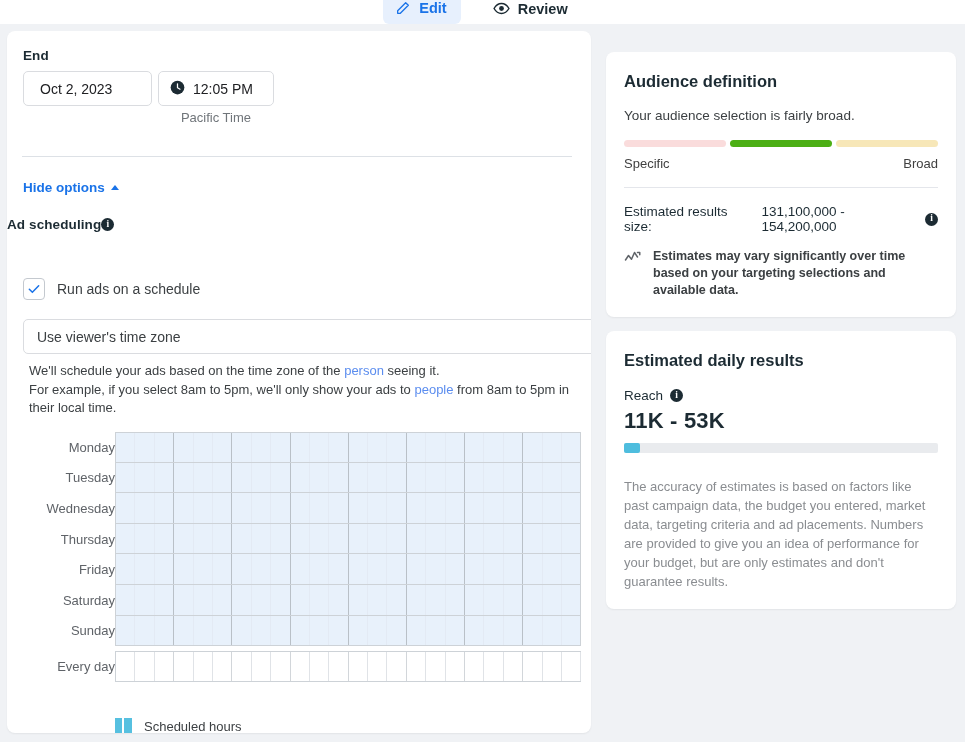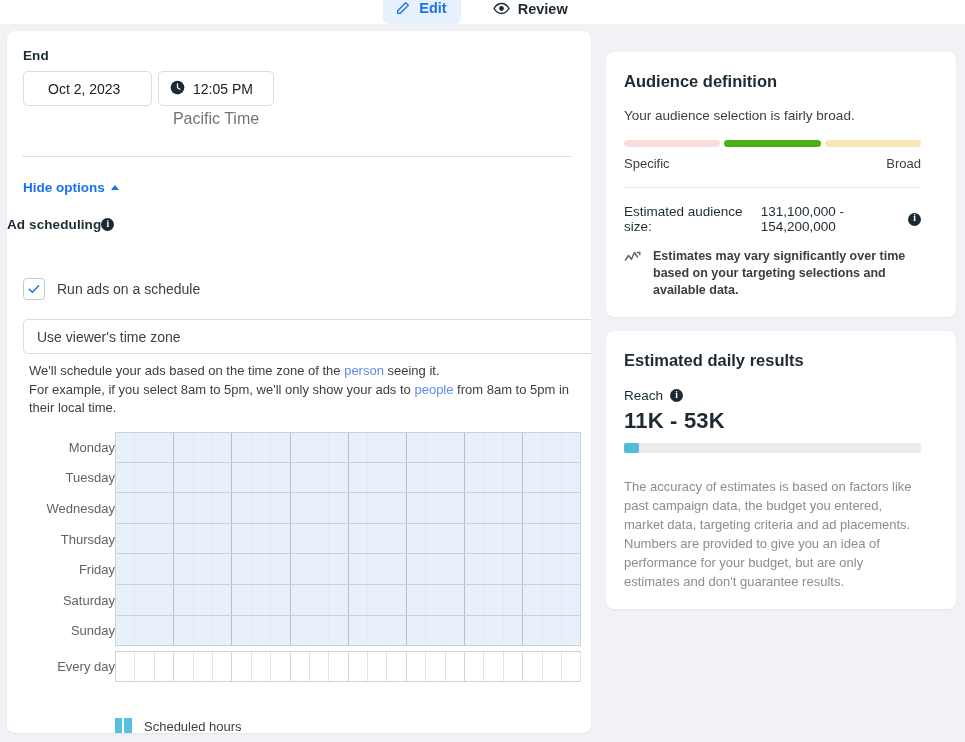--- a/index.html
+++ b/index.html
@@ -37,25 +37,25 @@
   .label-strong {
     font-size: 13.5px; font-weight: 700; color: #1c2b33; letter-spacing: .1px;
   }
   .end-label { position: absolute; left: 16px; top: 17px; }
 
   .field {
     height: 35px; border: 1px solid #dadce0; border-radius: 5px;
     background: #fff; display: flex; align-items: center;
     font-size: 14px; color: #202124;
   }
-  .date-field { position: absolute; left: 16px; top: 40px; width: 129px; padding-left: 24px; }
+  .date-field { position: absolute; left: 16px; top: 40px; width: 129px; padding-left: 16px; }
   .time-field { position: absolute; left: 151px; top: 40px; width: 116px; padding-left: 11px; gap: 8px; }
   .tz-note {
     position: absolute; left: 151px; top: 79px; width: 116px; text-align: center;
-    font-size: 16px; color: #70757a;
+    font-size: 13px; color: #70757a;
   }
 
   .divider {
     position: absolute; left: 15px; top: 125px; width: 550px; height: 1px; background: #dde1e6;
   }
 
   .hide-options {
     position: absolute; left: 16px; top: 149px;
     display: flex; align-items: center; gap: 6px;
     font-size: 13.5px; font-weight: 700; color: #1a73e8; cursor: pointer;
@@ -129,21 +129,21 @@
   }
   .legend-swatch { width: 17px; height: 17px; background: #56c0e0; position: relative; }
   .legend-swatch::after {
     content: ""; position: absolute; left: 7px; top: 0; width: 1.5px; height: 17px; background: #fff;
   }
   .legend-text { font-size: 13px; color: #3c4043; }
 
   
   .right-col { position: absolute; left: 606px; top: 52px; width: 350px; }
   .card {
-    background: #fff; border-radius: 8px; padding: 20px 35px 18px 18px;
+    background: #fff; border-radius: 8px; padding: 20px 18px 18px 18px;
     box-shadow: 0 1px 2px rgba(0,0,0,0.06); margin-bottom: 14px;
   }
   .card-title { font-size: 16.5px; font-weight: 700; color: #1c2b33; }
   .card-sub { margin-top: 17px; font-size: 13.5px; color: #3c4043; }
 
   .meter { margin-top: 17px; display: flex; gap: 4px; }
   .meter span { height: 7px; border-radius: 4px; flex: 1; }
   .meter-labels {
     margin-top: 9px; display: flex; justify-content: space-between;
     font-size: 13px; color: #404040;
@@ -501,21 +501,21 @@
         <span style="background:#f7e7b8"></span>
       </div>
       <div class="meter-labels">
         <span>Specific</span>
         <span>Broad</span>
       </div>
 
       <div class="card-divider"></div>
 
       <div class="aud-size">
-        <span>Estimated audience size:</span>
+        <span>Estimated results size:</span>
         <span>131,100,000 - 154,200,000</span>
         <span class="info-dot">i</span>
       </div>
 
       <div class="estimate-note">
         <span class="trend-icon">
           <svg width="18" height="16" viewBox="0 0 24 20" fill="none" stroke="#5f6368" stroke-width="2" stroke-linecap="round" stroke-linejoin="round">
             <path d="M2 14l4-6 4 5 4-9 4 6"></path>
             <path d="M18 4h3v3"></path>
           </svg>

